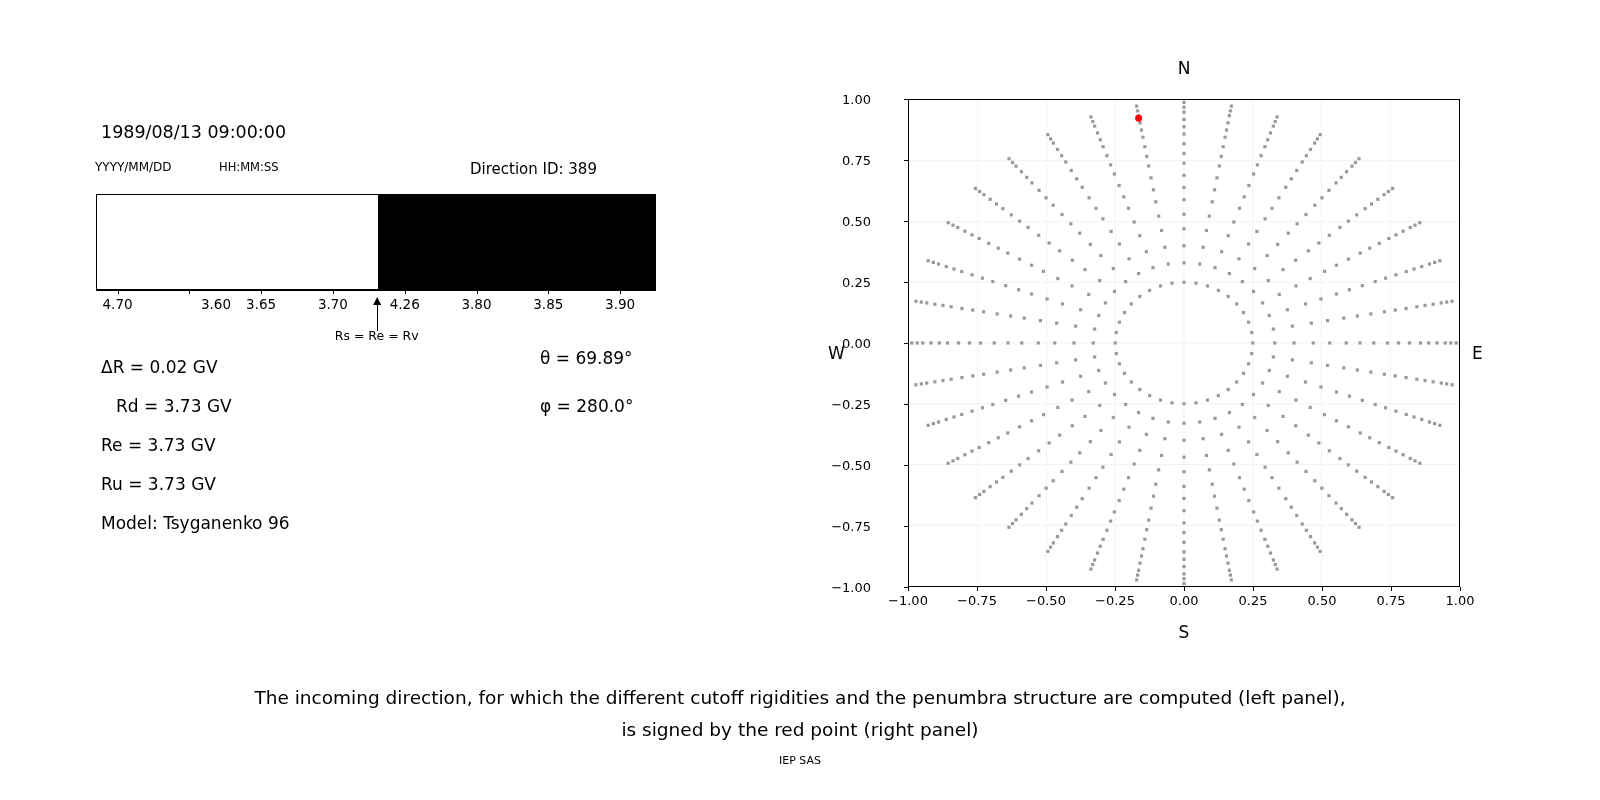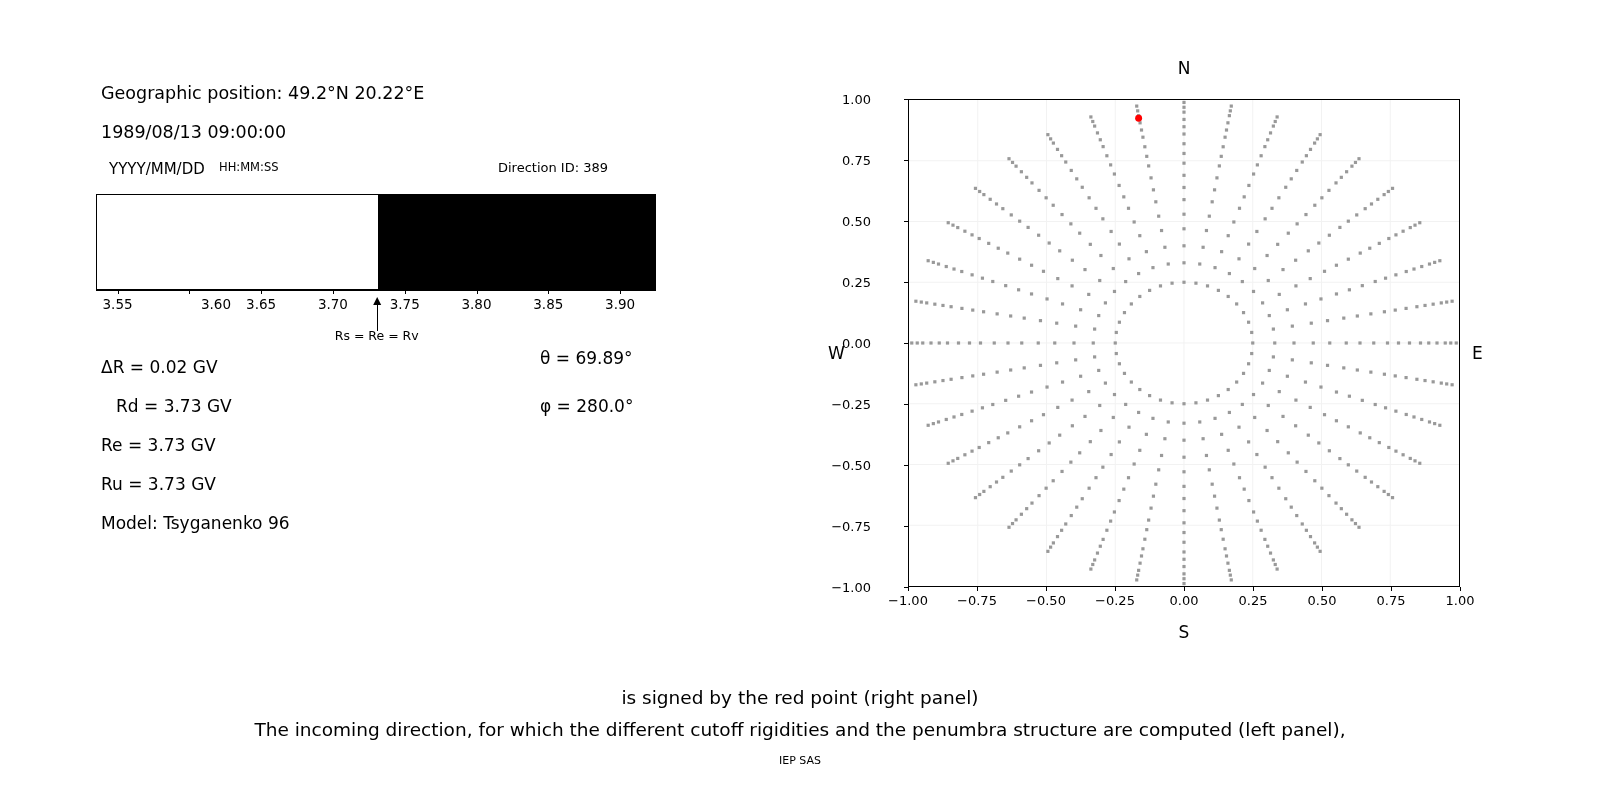--- a/index.html
+++ b/index.html
@@ -29,36 +29,35 @@
     white-space: nowrap;
   }
   .datetime-line {
     position: absolute;
     left: 101px; top: 122px;
     font-size: 17.5px;
     white-space: nowrap;
   }
   .fmt-date {
     position: absolute;
-    left: 109px; top: 160px;
-    font-size: 15px;
+    left: 95px; top: 160px;
+    font-size: 12px;
     white-space: nowrap;
   }
   .fmt-time {
     position: absolute;
     left: 219px; top: 160px;
     font-size: 11.5px;
     white-space: nowrap;
   }
   .direction-id {
     position: absolute;
     left: 470px; top: 160px;
-    font-size: 13px;
+    font-size: 15px;
     white-space: nowrap;
-    margin-left: 28px;
   }
 
   
   #penumbra-wrap {
     position: absolute;
     left: 96px; top: 194px;
     width: 560px; height: 96px;
   }
   #penumbra-bar {
     position: absolute;
@@ -218,48 +217,47 @@
     width: 1600px;
     text-align: center;
     font-size: 11px;
   }
 </style>
 </head>
 <body>
 
 <div id="left-panel">
 
-  <div class="geo-line">Geographic position: 49.2°N 20.22°E</div>
 
   <div class="datetime-line">1989/08/13 09:00:00</div>
 
   <div class="fmt-date">YYYY/MM/DD</div>
 
   <div class="fmt-time">HH:MM:SS</div>
 
   <div class="direction-id">Direction ID: 389</div>
 
   <div id="penumbra-wrap">
     <div id="penumbra-bar">
       <div id="penumbra-forbidden" style="left: 280.718px; width: 279.282px;"></div>
     </div>
   </div>
 
   <div id="penumbra-axis">
     <div class="axisline"></div>
   <div class="tick" style="left: 21.5385px;"></div>
-      <div class="ticklabel" style="left: 21.5385px;">3.55</div>
+      <div class="ticklabel" style="left: 21.5385px;">4.70</div>
       <div class="tick" style="left: 93.3333px;"></div>
       <div class="ticklabel" style="left: 76px; margin-left: 44px;">3.60</div>
       <div class="tick" style="left: 165.128px;"></div>
       <div class="ticklabel" style="left: 165.128px;">3.65</div>
       <div class="tick" style="left: 236.923px;"></div>
       <div class="ticklabel" style="left: 236.923px;">3.70</div>
       <div class="tick" style="left: 308.718px;"></div>
-      <div class="ticklabel" style="left: 308.718px;">3.75</div>
+      <div class="ticklabel" style="left: 308.718px;">4.26</div>
       <div class="tick" style="left: 380.513px;"></div>
       <div class="ticklabel" style="left: 380.513px;">3.80</div>
       <div class="tick" style="left: 452.308px;"></div>
       <div class="ticklabel" style="left: 452.308px;">3.85</div>
       <div class="tick" style="left: 524.103px;"></div>
       <div class="ticklabel" style="left: 524.103px;">3.90</div>
     </div>
 
   <div id="rs-arrow">
       <div class="shaft" style="left: 280.718px;"></div>
@@ -957,16 +955,16 @@
       <div class="xtick" style="left: 502px; top: 563px;">0.50</div>
       <div class="xtick-mark" style="left: 502px;"></div>
       <div class="xtick" style="left: 571px; top: 563px;">0.75</div>
       <div class="xtick-mark" style="left: 571px;"></div>
       <div class="xtick" style="left: 640px; top: 563px;">1.00</div>
       <div class="xtick-mark" style="left: 640px;"></div>
     </div>
 </div>
 
 <div id="caption">
+  <div>The incoming direction, for which the different cutoff rigidities and the penumbra structure are computed (left panel),</div>
   <div>is signed by the red point (right panel)</div>
-  <div>The incoming direction, for which the different cutoff rigidities and the penumbra structure are computed (left panel),</div>
 </div>
 <div id="footer">IEP SAS</div>
 
 </body></html>

